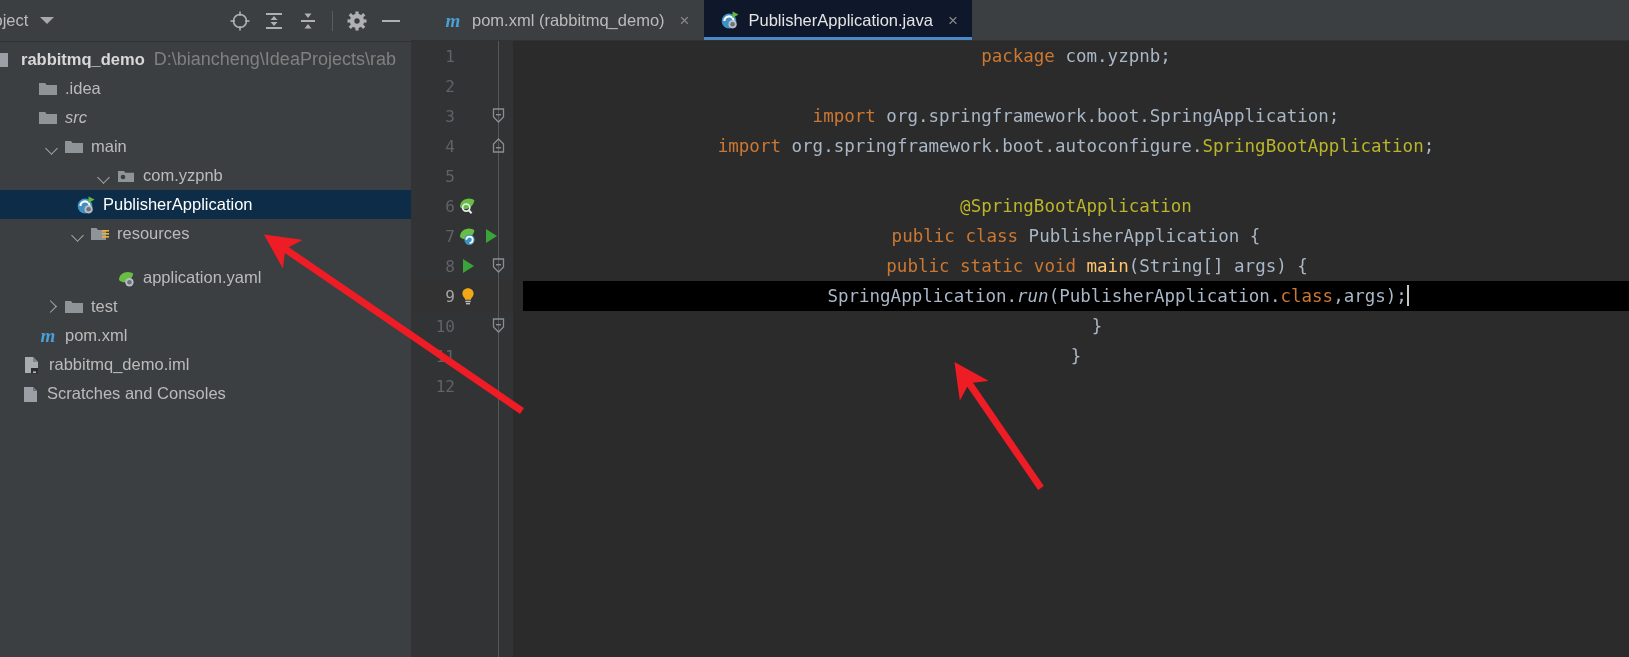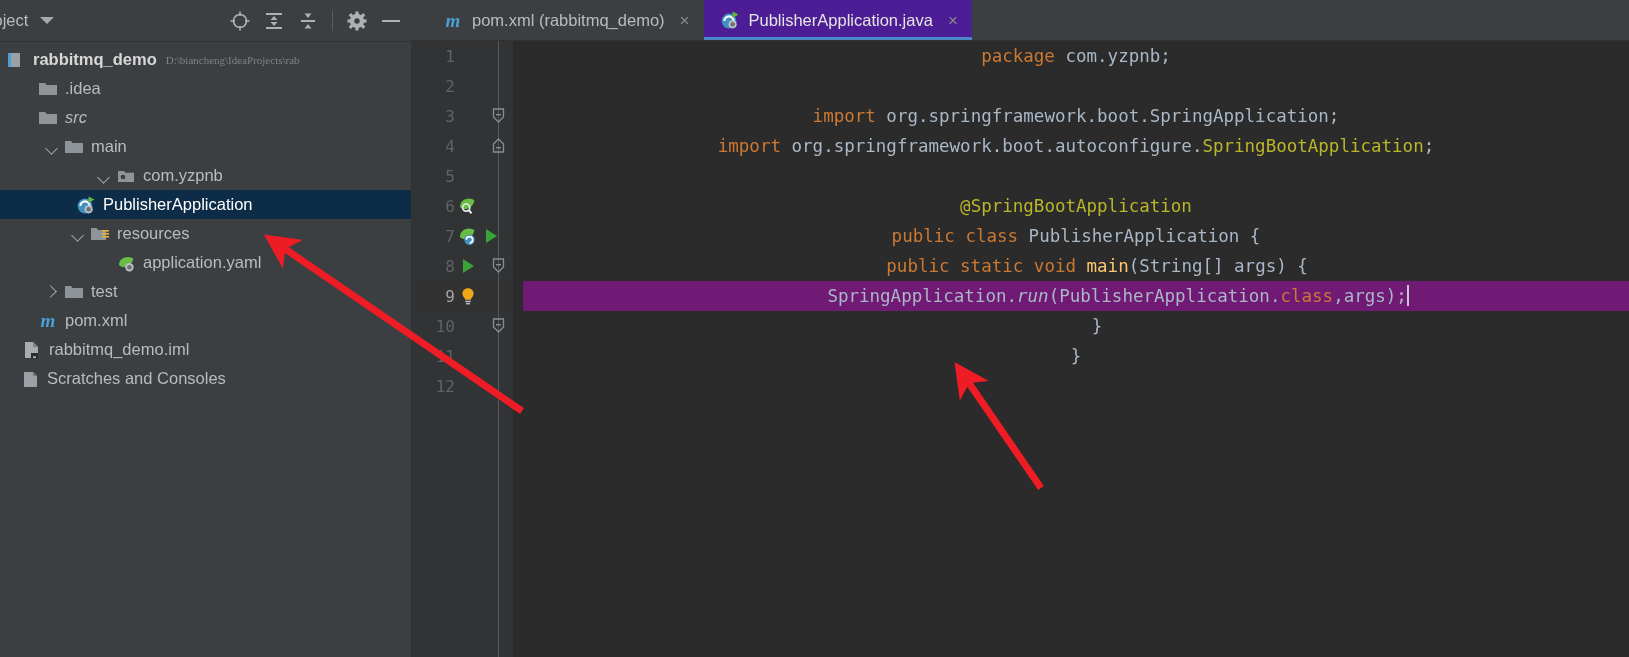--- a/index.html
+++ b/index.html
@@ -113,21 +113,21 @@
     border-bottom: 1.8px solid #a9a9a9;
     transform: rotate(-45deg);
   }
   .tree-row .ico {
     width: 20px; height: 20px;
     flex: 0 0 20px;
     margin-right: 7px;
     display: flex; align-items: center; justify-content: center;
   }
   .proj-name { font-weight: bold; color: #d8d8d8; font-size: 16.5px; }
-  .proj-path { color: #808080; font-size: 11px; margin-left: 9px; font-family: Liberation Serif, serif; }
+  .proj-path { color: #808080; font-size: 18px; margin-left: 9px; }
 
   
   .editor-area {
     flex: 1 1 auto;
     display: flex;
     flex-direction: column;
     background: #2b2b2b;
     min-width: 0;
   }
   .tabbar {
@@ -143,21 +143,21 @@
     align-items: center;
     padding: 0 14px 0 16px;
     font-size: 16.5px;
     color: #bbbbbb;
     position: relative;
     gap: 9px;
     cursor: default;
     background: #3c3f41;
   }
   .tab.active {
-    background: #4c1d95;
+    background: #0f172a;
     color: #e4e4e4;
   }
   .tab.active::after {
     content: "";
     position: absolute;
     left: 0; right: 0; bottom: 0;
     height: 3px;
     background: #4a88c7;
   }
   .tab .tab-ico {
@@ -241,21 +241,21 @@
   }
   .c-row {
     height: 30px;
     line-height: 30px;
     white-space: pre;
     color: #a9b7c6;
     position: relative;
     text-align: center;
   }
   .c-row.current {
-    background: #701a75;
+    background: #000000;
   }
   .kw   { color: #cc7832; }
   .anno { color: #bbb529; }
   .mth  { color: #ffc66d; }
   .ital { font-style: italic; }
   .caret {
     display: inline-block;
     width: 2px; height: 21px;
     background: #c8c8c8;
     vertical-align: -4px;
@@ -326,21 +326,21 @@
             <rect x="2" y="10" width="18" height="2" fill="#aeb0b2"></rect>
           </svg>
         </span>
       </div>
     </div>
 
     <div class="panel-divider"></div>
 
     <div class="tree">
 
-      <div class="tree-row" style="padding-left:12px;">
+      <div class="tree-row" style="padding-left:0;">
         <span class="ico" style="margin-left:-6px;">
           <svg width="18" height="18" viewBox="0 0 18 18">
             <rect x="1" y="2" width="12" height="14" fill="#9aa0a6"></rect>
             <rect x="1" y="2" width="3" height="14" fill="#4a9fd5"></rect>
           </svg>
         </span>
         <span class="proj-name">rabbitmq_demo</span>
         <span class="proj-path">D:\biancheng\IdeaProjects\rab</span>
       </div>
       <div id="tree-rows">
@@ -399,21 +399,21 @@
             <span class="ico">
               <svg width="20" height="20" viewBox="0 0 20 20">
                 <path d="M1 4h5.5l1.5 2H16v10H1z" fill="#8f9499"></path>
                 <rect x="12" y="6" width="7" height="1.6" fill="#e8b33a"></rect>
                 <rect x="12" y="9" width="7" height="1.6" fill="#e8b33a"></rect>
                 <rect x="12" y="12" width="7" height="1.6" fill="#e8b33a"></rect>
               </svg>
             </span>
             <span>resources</span>
           </div>
-          <div class="tree-row" style="padding-left: 96px;">
+          <div class="tree-row" style="padding-left: 96px; margin-top: 15px;">
             <span class="arrow "></span>
             <span class="ico">
               <svg width="20" height="20" viewBox="0 0 20 20">
                 <path d="M3 12c0-5 4-8 9-8 2 0 4 .7 5.3 1.8-1 4.8-4.8 8.4-9.5 8.4-1.8 0-3.4-.8-4.8-2.2z" fill="#68bd45"></path>
                 <circle cx="13.4" cy="14.2" r="4.2" fill="#b9bfc4"></circle>
                 <circle cx="13.4" cy="14.2" r="2.3" fill="#6b7378"></circle>
               </svg>
             </span>
             <span>application.yaml</span>
           </div>

